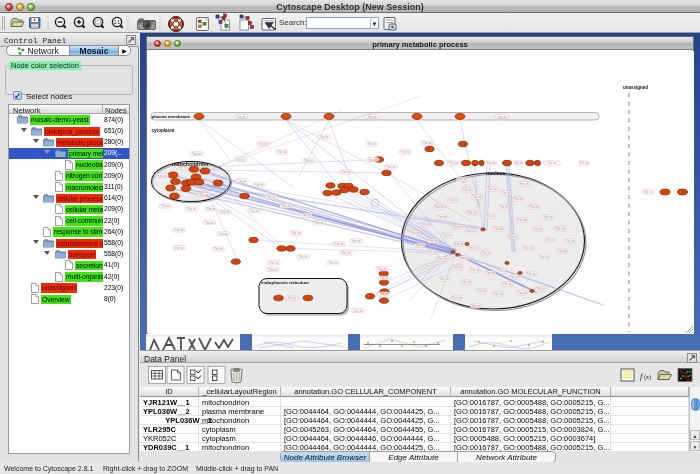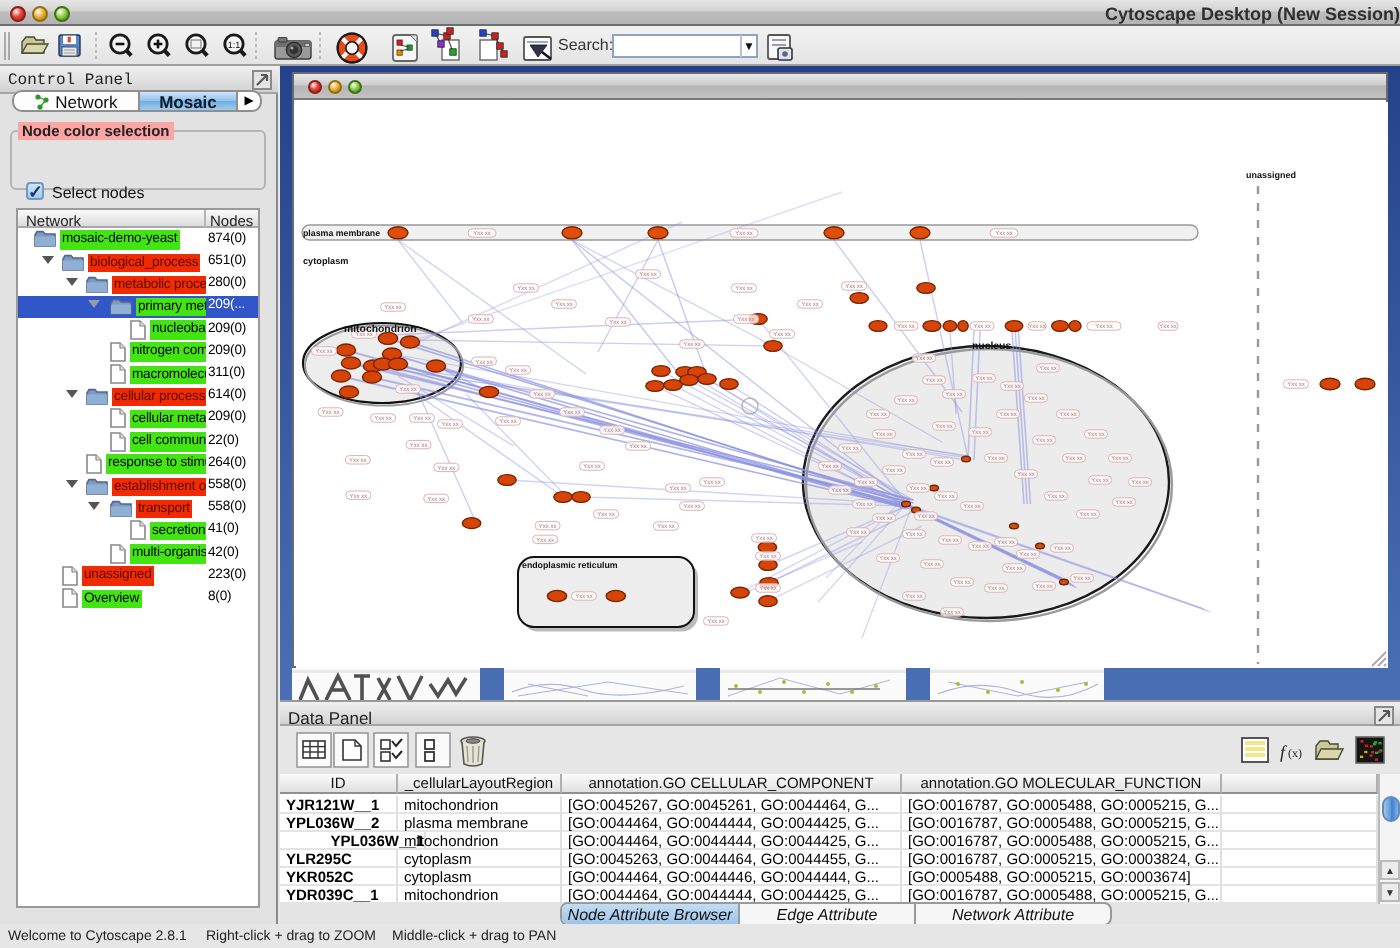--- a/index.html
+++ b/index.html
@@ -1,36 +1,36 @@
 <!DOCTYPE html>
 <html><head><meta charset="utf-8">
 <style>
 *{margin:0;padding:0;box-sizing:border-box;}
 html,body{width:700px;height:474px;overflow:hidden;font-family:"Liberation Sans",sans-serif;background:#e8e8e8;}
 .abs{position:absolute;}
 #titlebar{position:absolute;left:0;top:0;width:700px;height:13px;
  background:linear-gradient(#e6e6e6,#d2d2d2 45%,#bdbdbd 52%,#b3b3b3);border-bottom:1px solid #6e6e6e;}
 #titlebar .tl{position:absolute;top:2.5px;width:8px;height:8px;border-radius:50%;}
-#title-text{position:absolute;top:1.5px;width:700px;text-align:right;font-size:9px;font-weight:bold;color:#2f2f2f;}
+#title-text{position:absolute;top:1.5px;width:700px;text-align:center;font-size:9px;font-weight:bold;color:#2f2f2f;}
 #toolbar{position:absolute;left:0;top:13px;width:700px;height:20px;background:linear-gradient(#f2f2f2,#e4e4e4);border-bottom:1px solid #9f9f9f;}
 #searchlbl{position:absolute;left:279px;top:17.5px;font-size:8px;color:#333;}
 #searchbox{position:absolute;left:306px;top:16.5px;width:64px;height:12px;background:#fff;border:1px solid #8ea4bf;border-right:none;}
 #searcharr{position:absolute;left:370px;top:16.5px;width:9px;height:12px;background:#fff;border:1px solid #8ea4bf;border-left:1px solid #b5c2d4;font-size:6px;color:#111;text-align:center;line-height:12px;}
 
 #cpanel{position:absolute;left:0;top:33px;width:139px;height:429px;background:#e2e2e2;border-right:1px solid #8a8a8a;}
 #cphead{position:absolute;left:0;top:0;width:139px;height:14px;background:linear-gradient(#f0f0f0,#d2d2d2);border-bottom:1px solid #a5a5a5;}
 #cphead span{position:absolute;left:4px;top:2.5px;font-size:8px;color:#222;font-family:Liberation Mono, monospace;}
 
 #cptabs{position:absolute;left:6px;top:12px;width:125px;height:11px;border:1px solid #8f8f8f;border-radius:5px;background:#fdfdfd;overflow:hidden;display:flex;}
 #tab-network{width:62px;height:100%;font-size:8.5px;color:#111;text-align:center;line-height:11px;}
 #tab-mosaic{width:50px;height:100%;background:linear-gradient(#cfe5fa,#8fc0ea 50%,#74aede 52%,#9ecbee);border-left:1px solid #8f8f8f;border-right:1px solid #8f8f8f;font-size:8.5px;font-weight:bold;color:#0a1a2a;text-align:center;line-height:11px;}
 #tab-arrow{flex:1;font-size:6px;line-height:11px;text-align:center;color:#000;}
 
 #grpbox{position:absolute;left:5px;top:32px;width:128px;height:30px;border:1px solid #b5b5b5;border-radius:3px;}
-#grplbl{position:absolute;left:9px;top:27.5px;font-size:7.5px;font-weight:bold;color:#222;background:#fca5a5;padding:0 2px;}
+#grplbl{position:absolute;left:9px;top:27.5px;font-size:7.5px;font-weight:normal;color:#222;background:#86efac;padding:0 2px;}
 #combo{position:absolute;left:13px;top:40px;width:113px;height:13px;background:linear-gradient(#ffffff,#e9e9e9);border:1px solid #9a9a9a;border-radius:3px;font-size:8px;color:#111;line-height:12px;padding-left:6px;}
 #combobtn{position:absolute;right:0px;top:-1px;width:13px;height:13px;border-radius:3px;background:linear-gradient(#8ec0ee,#5590d8 50%,#3f7fd0 52%,#6ba6e4);border:1px solid #5580b5;color:#fff;font-size:5px;text-align:center;line-height:5.5px;}
 #chk{position:absolute;left:13px;top:58px;width:9px;height:9px;border:1px solid #7099c8;border-radius:2px;background:linear-gradient(#cfe3f6,#a7cbec);color:#1a3a6a;font-size:9px;line-height:8px;font-weight:bold;text-align:center;}
 #chklbl{position:absolute;left:26px;top:58.5px;font-size:8px;color:#111;}
 
 #treebox{position:absolute;left:8px;top:71px;width:122px;height:350px;background:#fff;border:1px solid #9a9a9a;}
 #treehdr{position:absolute;left:0;top:0;width:120px;height:9px;background:linear-gradient(#fafafa,#dcdcdc);border-bottom:1px solid #a8a8a8;font-size:7.5px;color:#222;}
 .trow{position:absolute;left:0;width:120px;height:11px;font-size:6.8px;letter-spacing:-0.1px;color:#000;white-space:nowrap;}
 .trow .lbl{position:absolute;top:1px;height:9.5px;line-height:9.5px;padding:0 1px;overflow:hidden;white-space:nowrap;}
 .trow .cnt{position:absolute;left:95px;top:0.5px;line-height:10px;}
@@ -400,20 +400,21 @@
           <circle cx="365" cy="7" r="1"></circle>
           <circle cx="383" cy="11" r="1"></circle>
           <circle cx="397" cy="8" r="1"></circle>
         </g>
       </svg></div>
     <div id="iframe1">
       <div id="ifhead">
         <span class="tl" style="left:7px;background:radial-gradient(circle at 35% 30%, #fff 0%, #e8453c 45%, #8f2018 100%);border:0.5px solid #8f2018;"></span>
         <span class="tl" style="left:17px;background:radial-gradient(circle at 35% 30%, #fff 0%, #eeb43c 45%, #96700f 100%);border:0.5px solid #96700f;"></span>
         <span class="tl" style="left:27px;background:radial-gradient(circle at 35% 30%, #fff 0%, #8ed04a 45%, #3f7215 100%);border:0.5px solid #3f7215;"></span>
+        <div id="iftitle">primary metabolic process</div>
       </div>
       <svg class="abs" style="left:1px;top:14px" width="546" height="283" viewBox="147 50 546 283">
         <rect x="147" y="50" width="546" height="283" fill="#ffffff"></rect>
         <rect x="150" y="111.5" width="448" height="7.5" rx="3.7" fill="#f1f1f1" stroke="#999" stroke-width="0.7"></rect>
         <ellipse cx="492" cy="240" rx="91.5" ry="68" fill="#ececec" stroke="#1a1a1a" stroke-width="1.2"></ellipse>
         <ellipse cx="493.5" cy="241.5" rx="91.5" ry="68" fill="none" stroke="#9a9a9a" stroke-width="1.2"></ellipse>
         <ellipse cx="190" cy="180.5" rx="39.5" ry="20" fill="#ededed" stroke="#111" stroke-width="1.1"></ellipse>
         <ellipse cx="191" cy="181.8" rx="39.5" ry="20" fill="none" stroke="#999" stroke-width="1"></ellipse>
         <rect x="258" y="277.5" width="88" height="35" rx="8" fill="#555" opacity="0.4" transform="translate(2,2.2)"></rect>
         <rect x="258" y="277.5" width="88" height="35" rx="8" fill="#ededed" stroke="#111" stroke-width="1"></rect>
@@ -1075,21 +1076,20 @@
     </svg>
     <div id="dtable">
       <div class="dth" style="left:0px;width:59px">ID</div>
       <div class="dth" style="left:59px;width:82px">_cellularLayoutRegion</div>
       <div class="dth" style="left:141px;width:170px">annotation.GO CELLULAR_COMPONENT</div>
       <div class="dth" style="left:311px;width:160px">annotation.GO MOLECULAR_FUNCTION</div>
       <div class="dth" style="left:471px;width:78px"></div>
       <div class="dtr" style="top:10.5px">
         <div class="dtd" style="left:0px;width:59px;font-weight:bold;">YJR121W__1</div>
         <div class="dtd" style="left:59px;width:82px;">mitochondrion</div>
-        <div class="dtd" style="left:141px;width:170px;">[GO:0045267, GO:0045261, GO:0044464, G...</div>
         <div class="dtd" style="left:311px;width:160px;">[GO:0016787, GO:0005488, GO:0005215, G...</div>
         <div class="dtd" style="left:471px;width:78px"></div>
       </div>
       <div class="dtr" style="top:19.5px">
         <div class="dtd" style="left:0px;width:59px;font-weight:bold;">YPL036W__2</div>
         <div class="dtd" style="left:59px;width:82px;">plasma membrane</div>
         <div class="dtd" style="left:141px;width:170px;">[GO:0044464, GO:0044444, GO:0044425, G...</div>
         <div class="dtd" style="left:311px;width:160px;">[GO:0016787, GO:0005488, GO:0005215, G...</div>
         <div class="dtd" style="left:471px;width:78px"></div>
       </div>
@@ -1101,21 +1101,21 @@
         <div class="dtd" style="left:471px;width:78px"></div>
       </div>
       <div class="dtr" style="top:37.5px">
         <div class="dtd" style="left:0px;width:59px;font-weight:bold;">YLR295C</div>
         <div class="dtd" style="left:59px;width:82px;">cytoplasm</div>
         <div class="dtd" style="left:141px;width:170px;">[GO:0045263, GO:0044464, GO:0044455, G...</div>
         <div class="dtd" style="left:311px;width:160px;">[GO:0016787, GO:0005215, GO:0003824, G...</div>
         <div class="dtd" style="left:471px;width:78px"></div>
       </div>
       <div class="dtr" style="top:46.5px">
-        <div class="dtd" style="left:0px;width:59px;font-weight:bold;">YKR052C</div>
+        <div class="dtd" style="left:0px;width:59px;font-weight:normal;">YKR052C</div>
         <div class="dtd" style="left:59px;width:82px;">cytoplasm</div>
         <div class="dtd" style="left:141px;width:170px;">[GO:0044464, GO:0044446, GO:0044444, G...</div>
         <div class="dtd" style="left:311px;width:160px;">[GO:0005488, GO:0005215, GO:0003674]</div>
         <div class="dtd" style="left:471px;width:78px"></div>
       </div>
       <div class="dtr" style="top:55.5px">
         <div class="dtd" style="left:0px;width:59px;font-weight:bold;">YDR039C__1</div>
         <div class="dtd" style="left:59px;width:82px;">mitochondrion</div>
         <div class="dtd" style="left:141px;width:170px;">[GO:0044464, GO:0044444, GO:0044425, G...</div>
         <div class="dtd" style="left:311px;width:160px;">[GO:0016787, GO:0005488, GO:0005215, G...</div>

